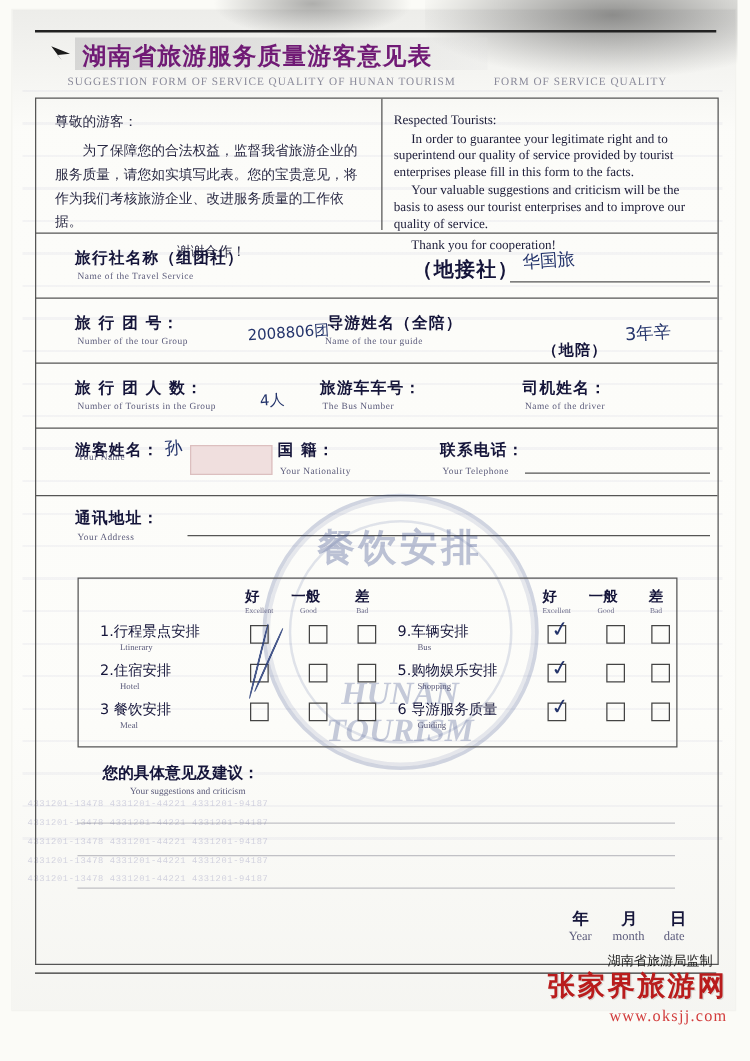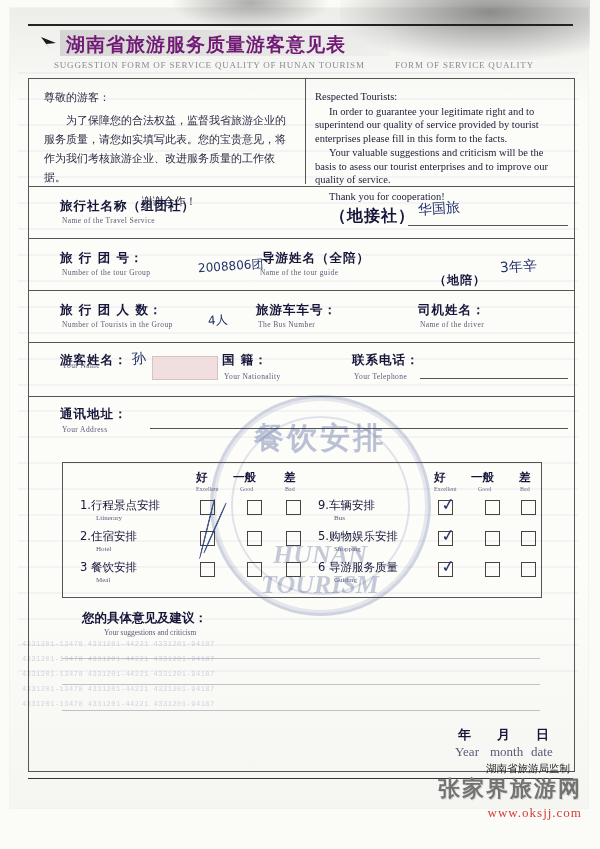--- a/index.html
+++ b/index.html
@@ -278,21 +278,21 @@
   
   .date-cn {
     position: absolute;
     font-size: 13px;
     font-weight: bold;
     color: #15153a;
     font-family: "DejaVu Sans", sans-serif;
   }
   .date-en {
     position: absolute;
-    font-size: 13px;
+    font-size: 10px;
     color: #5a5a7a;
     font-family: "Liberation Serif", serif;
   }
 
   
   .foot-line {
     position: absolute;
     left: 28px; top: 778px;
     width: 545px; height: 1px;
     background: #333;
@@ -305,21 +305,21 @@
     font-family: "DejaVu Sans", sans-serif;
   }
   .wm {
     position: absolute;
     right: 18px; bottom: 28px;
     text-align: right;
   }
   .wm-cn {
     font-size: 22px;
     font-weight: bold;
-    color: #737373;
+    color: #b91c1c;
     letter-spacing: 2px;
     font-family: "DejaVu Sans", sans-serif;
     text-shadow: 1px 1px 0 rgba(0,0,0,0.12);
     text-align: center;
   }
   .wm-url {
     font-size: 13px;
     color: #d23c3c;
     letter-spacing: 1px;
     font-family: "Liberation Serif", serif;

